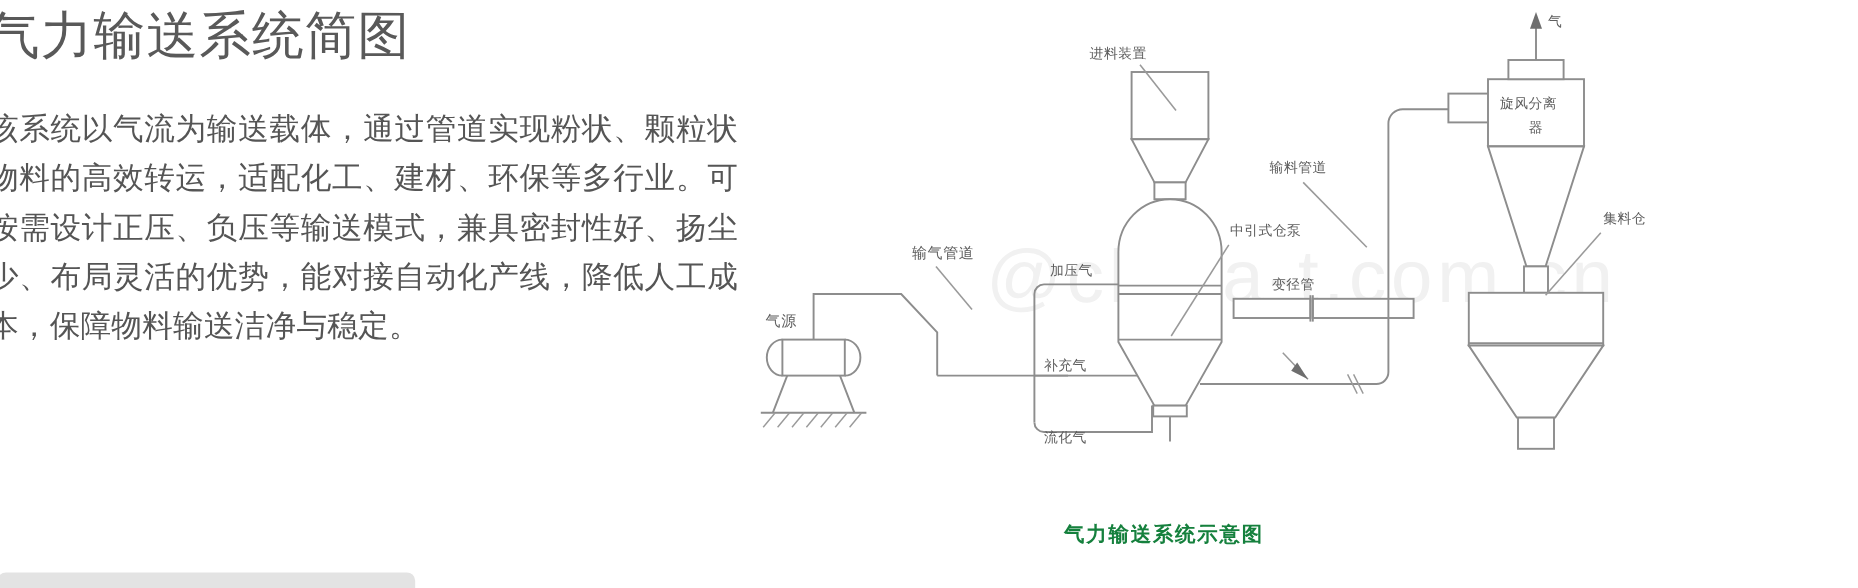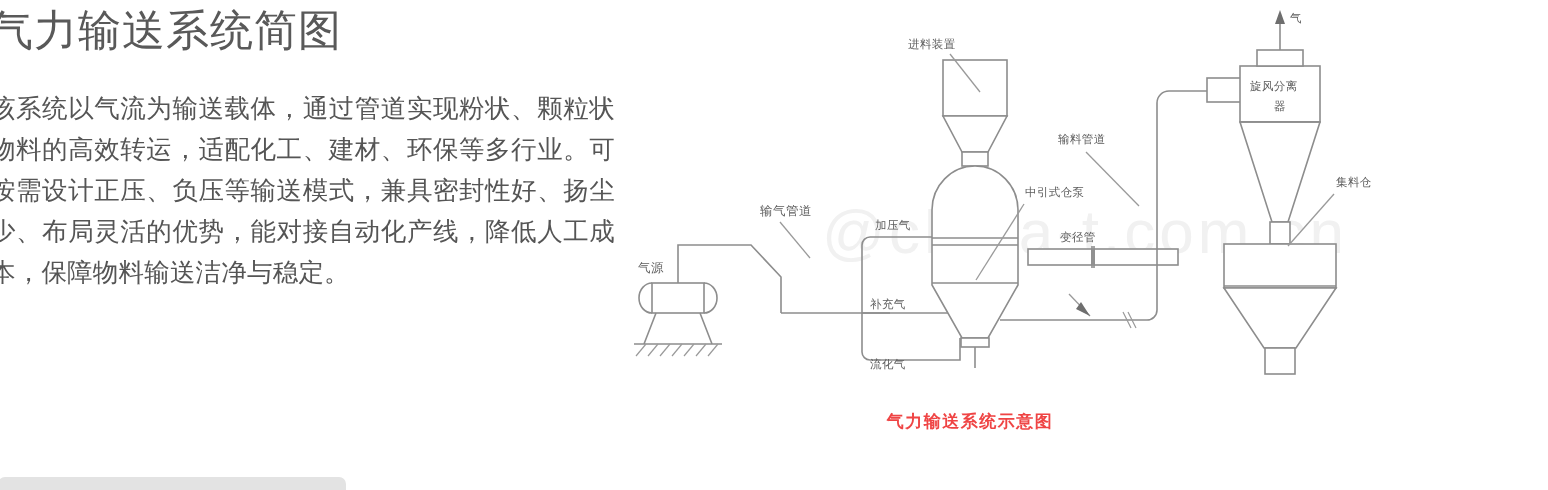--- a/index.html
+++ b/index.html
@@ -68,27 +68,27 @@
   #diagram-svg {
     position: absolute;
     left: 0;
     top: 0;
     width: 928px;
     height: 400px;
   }
   #figure-caption {
     position: absolute;
     left: 0;
-    top: 410px;
+    top: 434px;
     width: 700px;
     text-align: center;
     font-size: 17px;
     font-weight: bold;
     letter-spacing: 1.5px;
-    color: #ef4444;
+    color: #15803d;
   }
   #diagram-watermark {
     position: absolute;
     left: 10px;
     top: 196px;
     width: 910px;
     text-align: center;
     font-size: 62px;
     letter-spacing: 4px;
     color: #f1f1f1;

